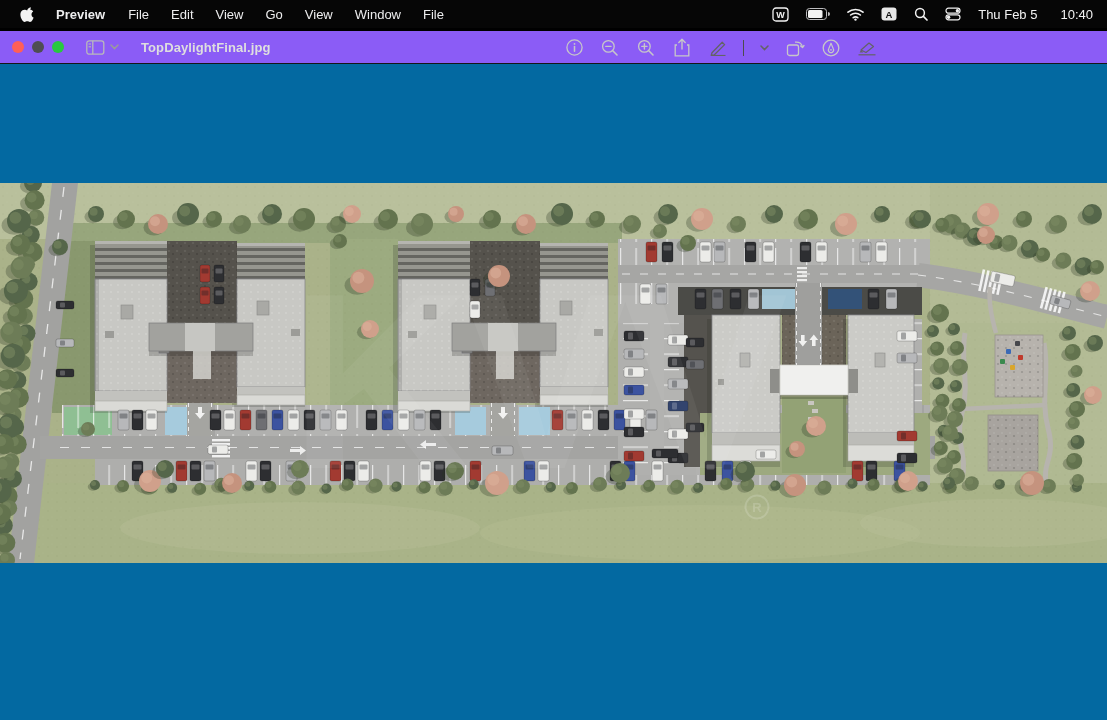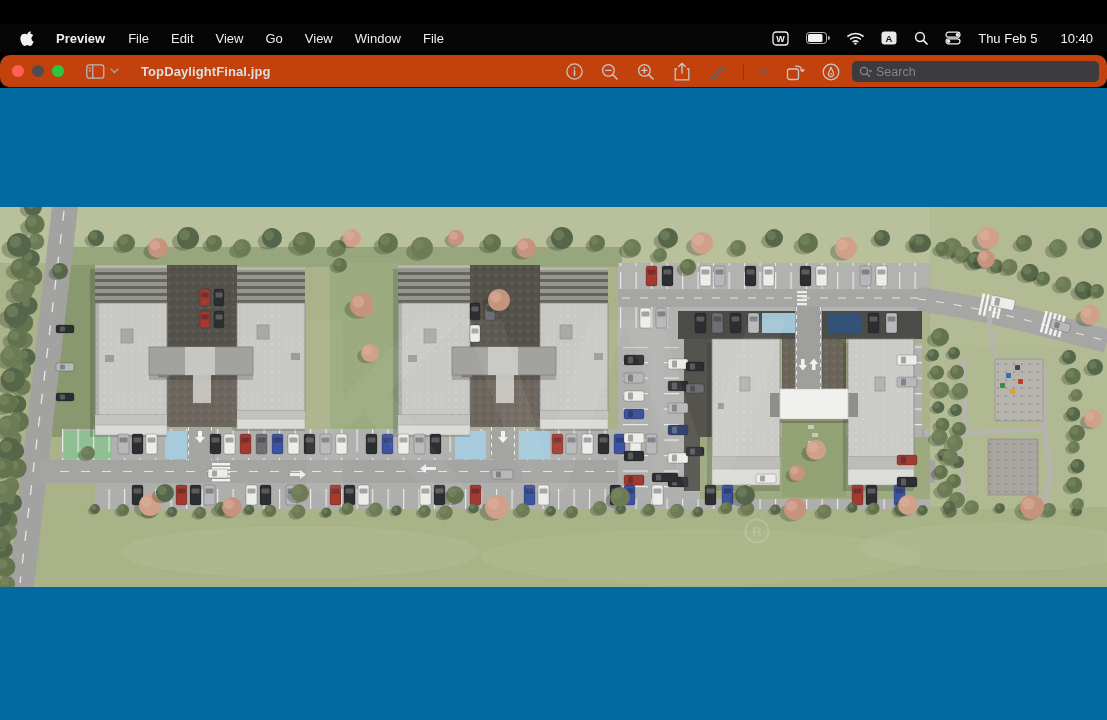--- a/index.html
+++ b/index.html
@@ -1,34 +1,34 @@
 <!DOCTYPE html>
 <html><head>
 <meta charset="utf-8">
 <style>
   * { margin:0; padding:0; box-sizing:border-box; }
   html,body { width:1107px; height:720px; background:#000; overflow:hidden;
               font-family:"Liberation Sans","DejaVu Sans",sans-serif; }
-  .stage { position:relative; width:1107px; height:572px; background:#000;margin-top:24px; }
+  .stage { position:relative; width:1107px; height:572px; background:#000; }
 
   
   .menubar { position:absolute; top:0; left:0; width:100%; height:28px; background:#060606;
              display:flex; align-items:center; color:#f2f2f2; font-size:13px; }
   .menubar .left { display:flex; align-items:center; gap:0; padding-left:14px; }
   .mi { padding:0 11px; height:28px; display:flex; align-items:center; color:#ededee; }
   .mi.b { font-weight:700; padding:0 12px; }
   .apple { padding:0 10px 0 6px; display:flex; align-items:center; }
   .menubar .right { margin-left:auto; display:flex; align-items:center; gap:17px; padding-right:14px; }
   .sico { display:flex; align-items:center; }
   .clock { display:flex; gap:23px; font-size:13px; color:#f2f2f2; }
 
   
   .gap { position:absolute; top:28px; left:0; width:100%; height:3px; background:#000; }
-  .titlebar { position:absolute; top:31px; left:0; width:100%; height:33px; background:#c2410c;
-              border-bottom:1px solid #161617; display:flex; align-items:center;border-radius:10px; }
+  .titlebar { position:absolute; top:31px; left:0; width:100%; height:33px; background:#8b5cf6;
+              border-bottom:1px solid #161617; display:flex; align-items:center; }
   .lights { display:flex; gap:8px; padding-left:12px; }
   .light { width:12px; height:12px; border-radius:50%; }
   .sidebar-ctl { display:flex; align-items:center; gap:5px; margin-left:22px; color:#b9b9bb; }
   .fname { margin-left:22px; font-size:13px; font-weight:700; color:#dededf; letter-spacing:.1px; }
   .tools { position:absolute; left:563px; top:0; height:33px; display:flex; align-items:center; gap:14px; }
   .tbtn { display:flex; align-items:center; justify-content:center; width:22px; height:24px; }
   .tbtn svg { display:block; }
   .sep { width:1px; height:16px; background:#4c4c4e; }
   .search { position:absolute; right:8px; top:6px; width:247px; height:21px; background:#3c3c3f;
             border-radius:5px; display:flex; align-items:center; padding:0 7px; gap:4px; }
@@ -188,28 +188,20 @@
       </span>
       <span class="tbtn">
         <svg width="20" height="16" viewBox="0 0 20 16">
             <path d="M4 10 L12 3 L16.5 6.5 L9 12.5 Z" fill="none" stroke="#636366" stroke-width="1.2" stroke-linejoin="round"></path>
             <path d="M4 10 L2.6 12.6 L6.4 12.4 Z" fill="#636366"></path>
             <line x1="1.5" y1="14.8" x2="18.5" y2="14.8" stroke="#636366" stroke-width="1.2"></line>
           </svg>
       </span>
     </div>
 
-    <div class="search">
-      <svg width="13" height="12" viewBox="0 0 13 12">
-          <circle cx="5" cy="5" r="3.6" fill="none" stroke="#85858a" stroke-width="1.3"></circle>
-          <line x1="7.8" y1="7.8" x2="10.6" y2="10.6" stroke="#85858a" stroke-width="1.4" stroke-linecap="round"></line>
-          <path d="M10.2 4.2 l1.4 1.5 1.4-1.5" fill="none" stroke="#85858a" stroke-width="1.1"></path>
-        </svg>
-      <input type="text" placeholder="Search" style="">
-    </div>
   </div>
 
   <div class="content">
     <div class="canvas">
       <svg id="aerial" width="1107" height="380" viewBox="0 0 1107 380">
         <defs>
           <pattern id="pv" width="15.5" height="31" patternUnits="userSpaceOnUse">
               <rect x="0" y="3" width="1.2" height="25" fill="#ffffff" opacity="0.7"></rect>
             </pattern>
           <pattern id="ph" width="31" height="15.5" patternUnits="userSpaceOnUse">

